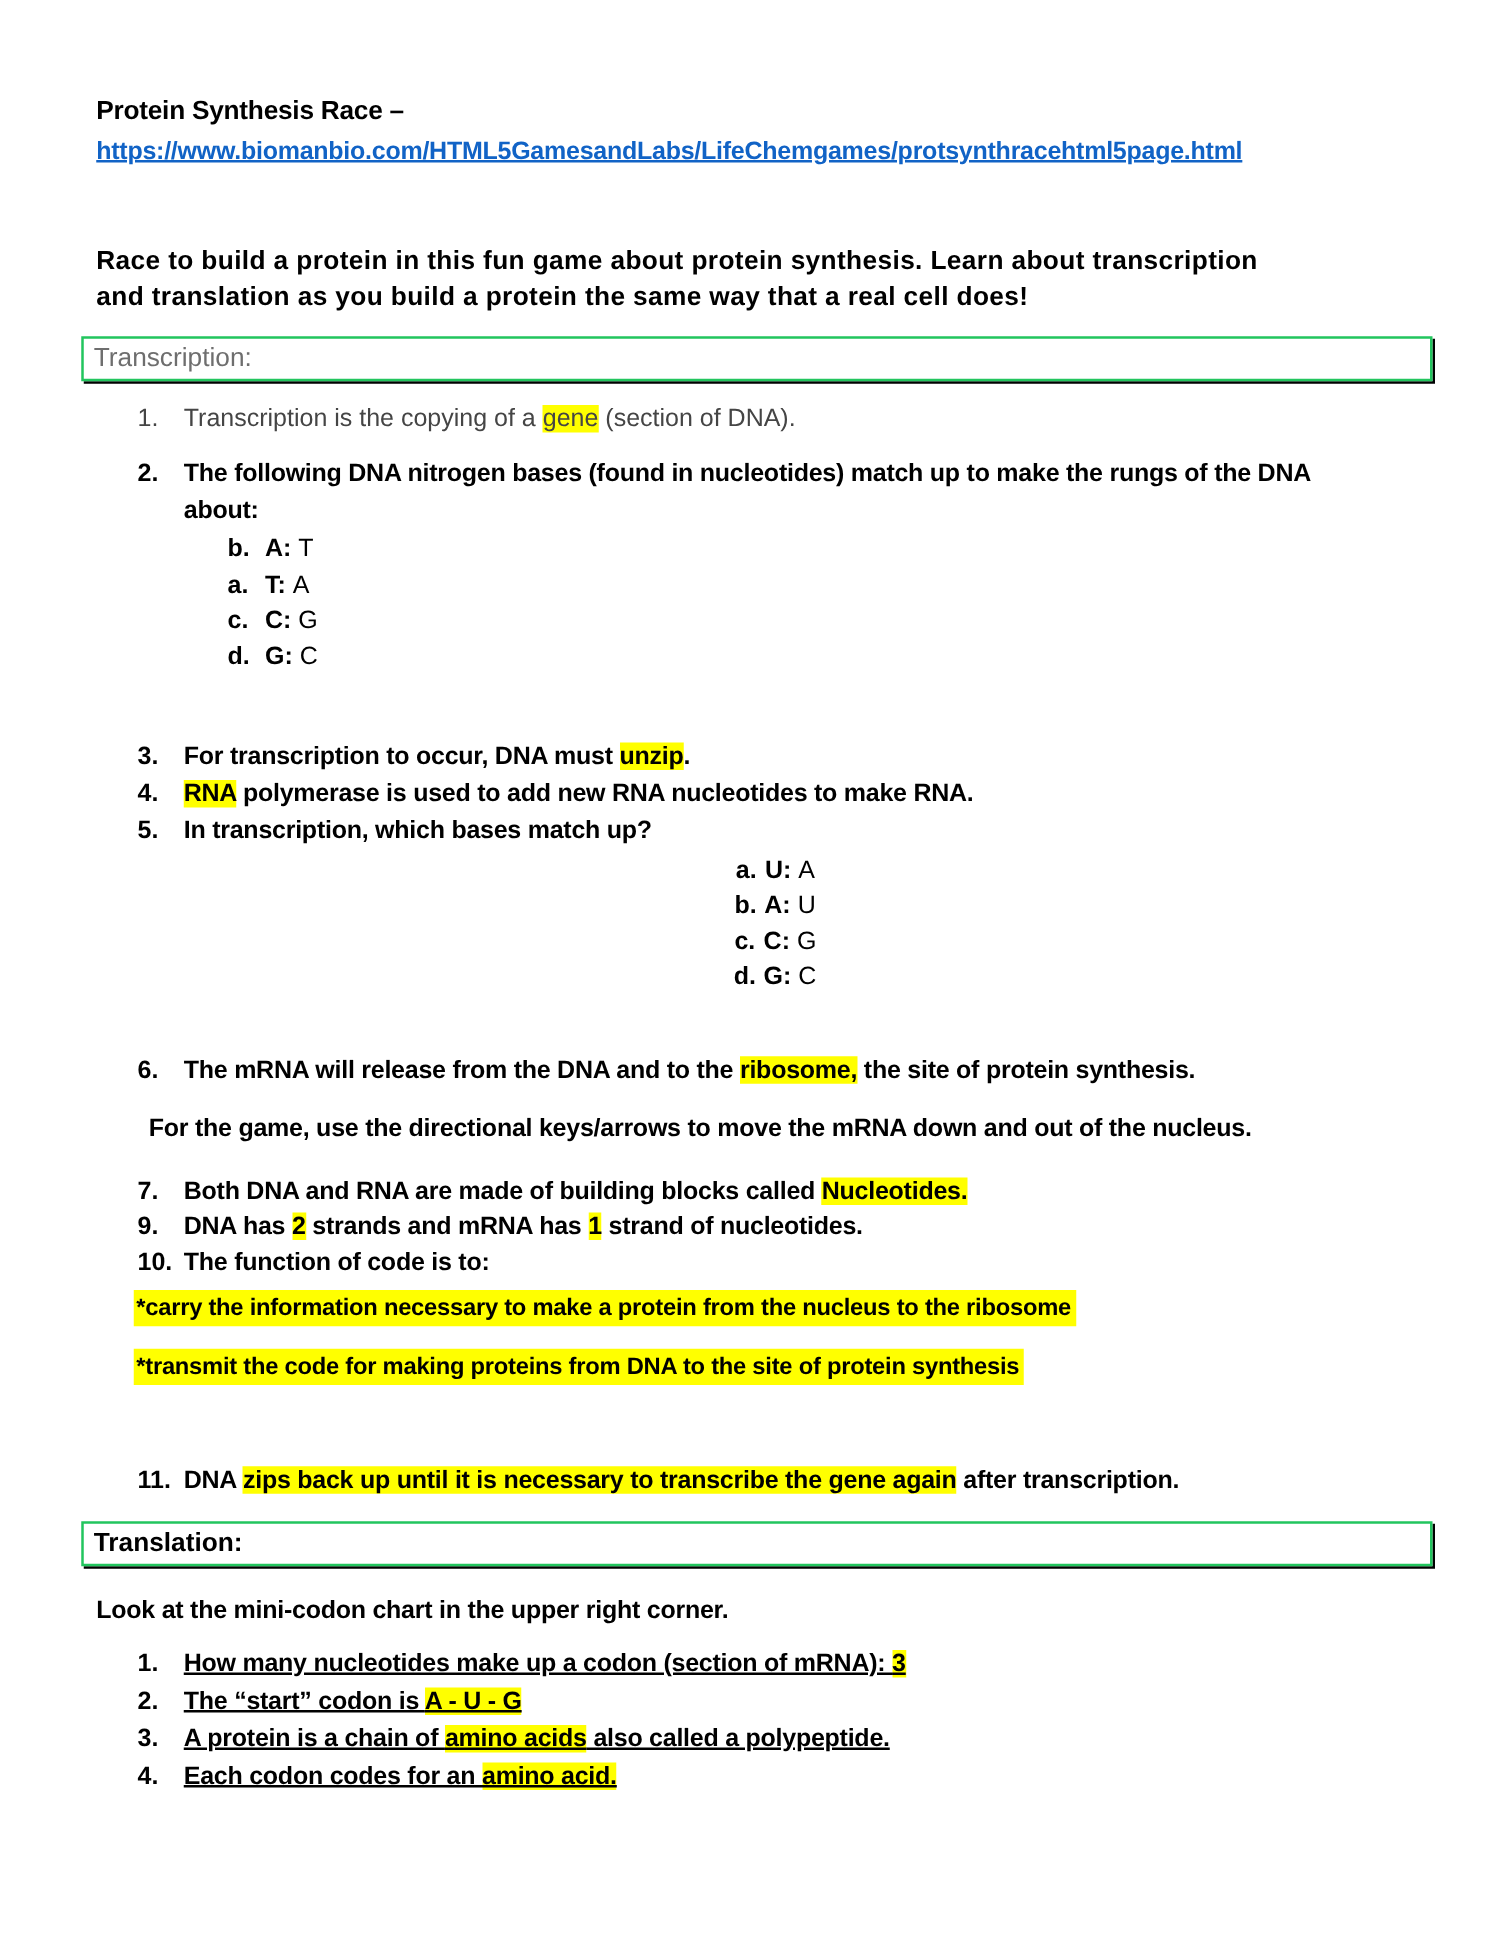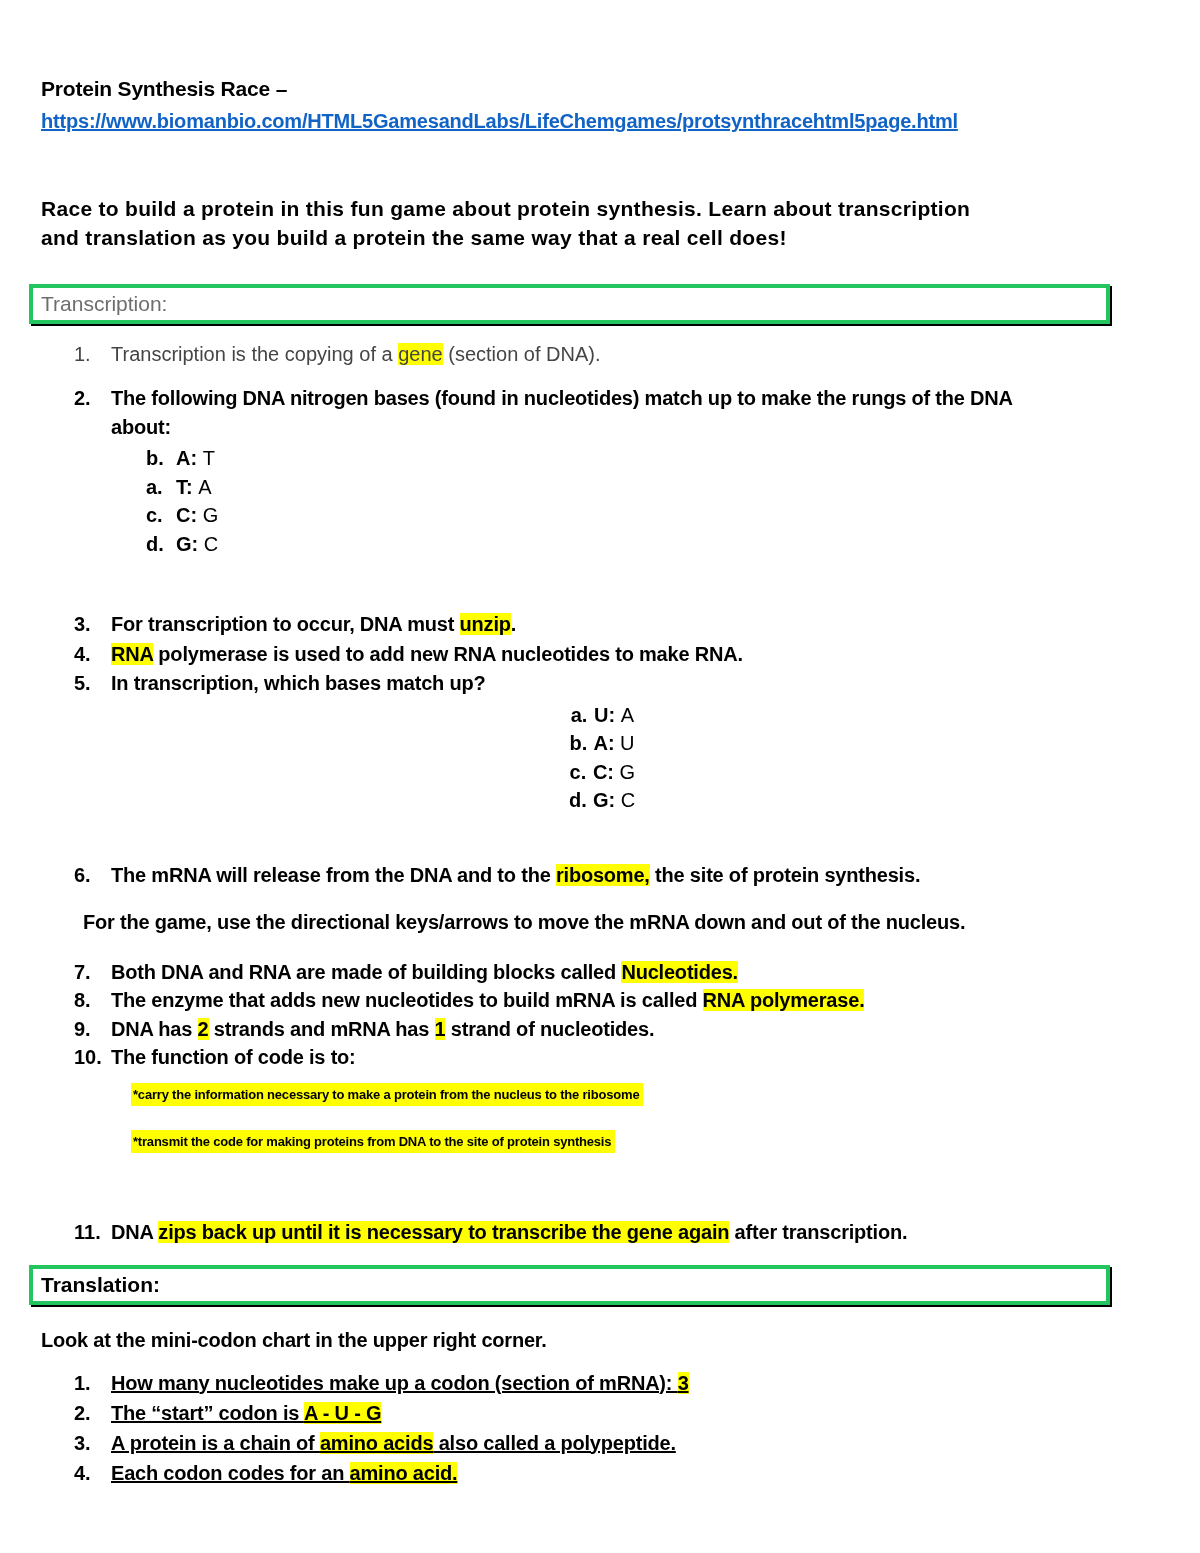--- a/index.html
+++ b/index.html
@@ -1,51 +1,51 @@
 <!DOCTYPE html>
 <html><head>
 <meta charset="utf-8">
 <style>
   html,body{margin:0;padding:0;background:#ffffff;}
   .page{
     position:relative;
     width:1092px;height:1553px;
     box-sizing:border-box;
-    padding:76px 40px 0 41px;
+    padding:76px 40px 0 77px;
     background:#ffffff;
     font-family:"Liberation Sans",sans-serif;
     color:#000;
   }
   .title{margin:0;font-size:21px;line-height:26px;font-weight:700;letter-spacing:-0.2px;}
   .url-line{margin:6px 0 0 0;font-size:20px;line-height:26px;}
   .url-line a{color:#1163c6;font-weight:700;text-decoration:underline;letter-spacing:-0.2px;cursor:pointer;}
   .intro{margin:60px 0 0 0;font-size:21px;line-height:29px;font-weight:700;letter-spacing:0.3px;}
   .secbox{
-    margin:32px 0 0 -12px;
+    margin:17px 0 0 -12px;
     width:1081px;
     box-sizing:border-box;
-    border:4px solid #22c55e;
+    border:2px solid #22c55e;
     box-shadow:2px 2px 0 0 #000;
     background:#fff;
     padding:2px 8px 3px 8px;
   }
   .secbox .label{font-size:21px;line-height:27px;}
   .secbox .label.gray{color:#6e6e6e;font-weight:400;}
   .secbox .label.dark{color:#000;font-weight:700;}
   .li{margin-left:33px;font-size:20px;}
   .num{display:inline-block;min-width:37px;font-weight:700;}
   .txt{font-weight:700;letter-spacing:-0.2px;}
   .gray-item{color:#454545;}
   .gray-item .num,.gray-item .txt{font-weight:400;letter-spacing:0;}
   .opt{margin-left:105px;font-size:20px;line-height:28.5px;}
   .opt .num{min-width:30px;}
   .opt .txt{font-weight:400;letter-spacing:0;}
   .opt .txt .b{font-weight:700;}
   .hl{background:#ffff00;}
-  .hl-line{margin-left:90px;font-size:13px;}
+  .hl-line{margin-left:30px;font-size:19px;}
   .hl-line .hl{padding:4px 4px 4px 2px;}
   .note{margin-left:42px;font-size:20px;line-height:28px;}
   .note .txt{font-weight:700;}
   .flow-note{margin-left:0;font-size:20px;line-height:28px;}
   .b{font-weight:700;}
 </style>
 </head>
 <body>
 
 <div class="page">
@@ -116,23 +116,20 @@
 
   <div class="note" style="margin-top:19px;">
     <span class="txt"><span>For the game, use the directional keys/arrows to move the mRNA down and out of the nucleus.</span></span>
   </div>
 
   <div style="margin-top:22px;">
     <div class="li" style="line-height:28.5px;">
       <span class="num">7.</span><span class="txt"><span>Both DNA and RNA are made of building blocks called </span><span class="hl">Nucleotides.</span></span>
     </div>
     <div class="li" style="line-height:28.5px;">
-      <span class="num">8.</span><span class="txt"><span>The enzyme that adds new nucleotides to build mRNA is called </span><span class="hl">RNA polymerase.</span></span>
-    </div>
-    <div class="li" style="line-height:28.5px;">
       <span class="num">9.</span><span class="txt"><span>DNA has </span><span class="hl">2</span><span> strands and mRNA has </span><span class="hl">1</span><span> strand of nucleotides.</span></span>
     </div>
     <div class="li" style="line-height:28.5px;">
       <span class="num">10.</span><span class="txt"><span>The function of code is to:</span></span>
     </div>
   </div>
 
   <div class="hl-line" style="margin-top:8px;line-height:30px;">
     <span class="txt"><span class="hl">*carry the information necessary to make a protein from the nucleus to the ribosome</span></span>
   </div>

